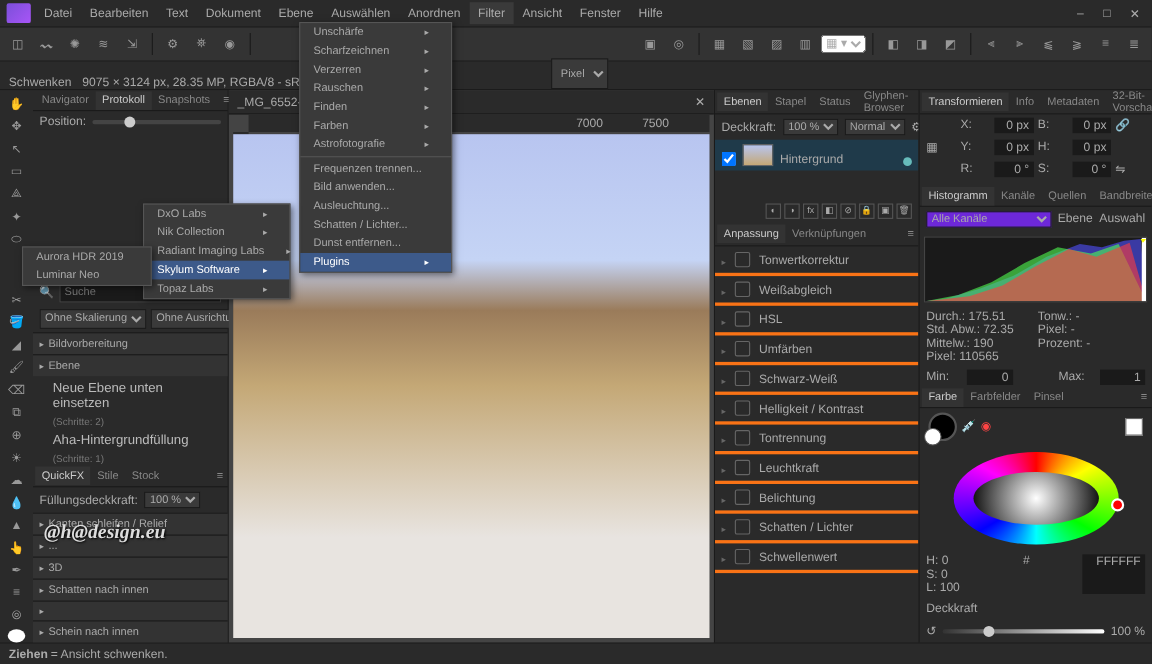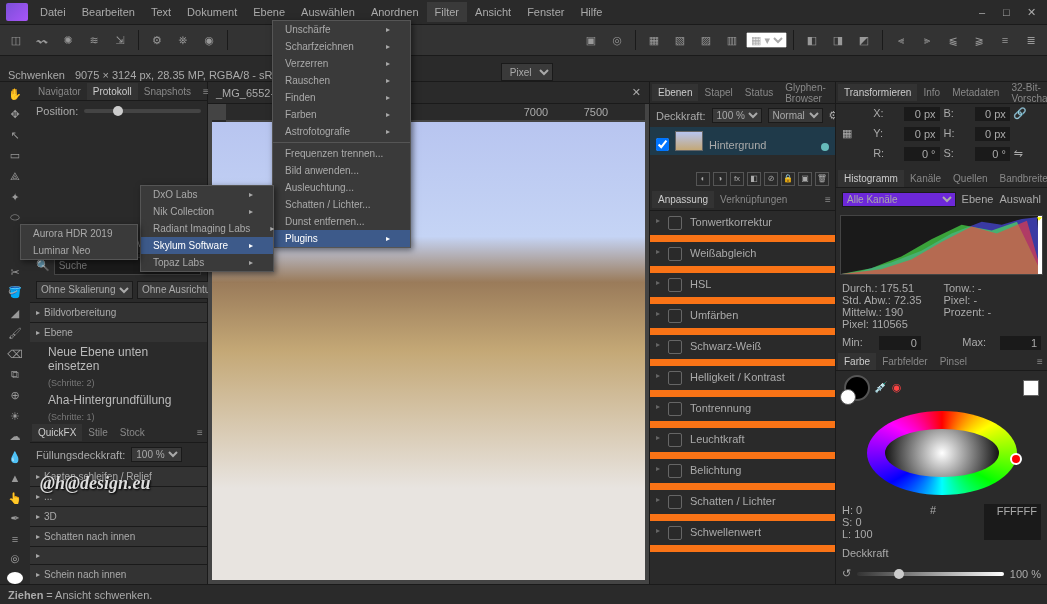--- a/index.html
+++ b/index.html
@@ -7,21 +7,21 @@
 .menubar{display:flex;align-items:center;height:24px;background:#2a2a2a;padding:0 6px;gap:0}
 .logo{width:22px;height:18px;background:linear-gradient(135deg,#7b4fd9,#a855f7);border-radius:2px;margin-right:4px}
 .menubar span{padding:4px 8px;cursor:default}
 .menubar span.active{background:#3a3a3a}
 .winbtns{margin-left:auto;display:flex;gap:8px;padding-right:6px}
 .winbtns span{width:14px;text-align:center}
 .toolbar{display:flex;align-items:center;height:32px;background:#333;border-top:1px solid #1a1a1a;border-bottom:1px solid #1a1a1a;padding:0 4px;gap:2px}
 .toolbar .tb{width:24px;height:24px;display:flex;align-items:center;justify-content:center;color:#999;border-radius:2px}
 .toolbar .sep{width:1px;height:20px;background:#1a1a1a;margin:0 4px}
 .optbar{display:flex;align-items:flex-end;height:26px;background:#2a2a2a;padding:0 8px;gap:10px;border-bottom:1px solid #1a1a1a;font-size:10px;color:#888}
-.optbar select{background:#3a3a3a;border:1px solid #1a1a1a;color:#aaa;font-size:10px;padding:1px 4px;height:18px}
+.optbar select{background:#3a3a3a;border:1px solid #1a1a1a;color:#aaa;font-size:10px;padding:1px 4px;height:28px}
 .main{display:flex;height:502px}
 .ltools{width:30px;background:#2a2a2a;display:flex;flex-direction:column;align-items:center;padding-top:4px;gap:4px}
 .ltools .lt{width:22px;height:22px;display:flex;align-items:center;justify-content:center;color:#999}
 .leftpanel{width:178px;background:#2a2a2a;border-right:1px solid #1a1a1a;display:flex;flex-direction:column}
 .tabs{display:flex;border-bottom:1px solid #1a1a1a;height:22px;align-items:center;padding:0 2px}
 .tabs span{padding:3px 6px;font-size:10px;color:#888}
 .tabs span.on{color:#ccc;background:#333}
 .tabs .mic{margin-left:auto;width:14px;text-align:center}
 .prow{display:flex;align-items:center;padding:4px 6px;gap:6px;font-size:10px}
 .slider{flex:1;height:4px;background:#444;border-radius:2px;position:relative}
@@ -39,21 +39,21 @@
 .canvasimg{flex:1;background:linear-gradient(180deg,#b8c5f0 0%,#c5d4f5 25%,#9a7b5a 35%,#c4a876 50%,#e8e4e0 80%);position:relative;margin:18px 4px 4px 4px}
 .ruler{position:absolute;background:#2a2a2a;font-size:8px;color:#777}
 .rulerh{top:22px;left:18px;right:4px;height:16px;display:flex;align-items:center}
 .rulerh span{display:inline-block;width:60px;text-align:center}
 .rulerv{top:38px;left:4px;width:14px;bottom:4px}
 .rpanel{width:186px;background:#2a2a2a;border-left:1px solid #1a1a1a;display:flex;flex-direction:column}
 .rpanel2{width:212px;background:#2a2a2a;border-left:1px solid #1a1a1a;display:flex;flex-direction:column}
 .layerrow{display:flex;align-items:flex-end;padding:4px 6px;gap:6px;background:#1f3a4a}
 .layerrow .thumb{width:28px;height:20px;background:linear-gradient(180deg,#b8c5f0,#c4a876);border:1px solid #666}
 .layerrow .dot{margin-left:auto;width:8px;height:8px;border-radius:50%;background:#6bb}
-.adjrow{display:flex;align-items:flex-start;padding:5px 6px;gap:8px;border-bottom:7px solid #f97316;font-size:10px}
+.adjrow{display:flex;align-items:flex-end;padding:5px 6px;gap:8px;border-bottom:3px solid #f97316;font-size:10px}
 .adjrow::before{content:'▸';font-size:8px;color:#666}
 .adjrow .aic{width:14px;height:14px;border:1px solid #666;border-radius:2px}
 .histo{height:105px;background:#1a1a1a;margin:4px;position:relative;overflow:hidden;border:1px solid #444}
 .histo svg{width:100%;height:100%}
 .colorwheel{width:150px;height:150px;border-radius:50%;background:conic-gradient(red,yellow,lime,cyan,blue,magenta,red);margin:6px auto;position:relative}
 .colorwheel::after{content:'';position:absolute;inset:18px;border-radius:50%;background:radial-gradient(circle,#fff,#000)}
 .colorwheel .handle{position:absolute;right:-5px;top:50%;width:12px;height:12px;border:2px solid #fff;border-radius:50%;background:red}
 .dropdown{position:absolute;background:#3a3a3a;border:1px solid #555;box-shadow:2px 2px 6px rgba(0,0,0,.5);z-index:100}
 .dropdown .mi{padding:3px 20px 3px 12px;font-size:10px;white-space:nowrap;display:flex;align-items:center}
 .dropdown .mi.arr::after{content:'▸';margin-left:auto;padding-left:20px;font-size:8px}
@@ -437,21 +437,21 @@
     <div class="mi arr">Farben</div>
     <div class="mi arr">Astrofotografie</div>
     <hr>
     <div class="mi">Frequenzen trennen...</div>
     <div class="mi">Bild anwenden...</div>
     <div class="mi">Ausleuchtung...</div>
     <div class="mi">Schatten / Lichter...</div>
     <div class="mi">Dunst entfernen...</div>
     <div class="mi arr hl">Plugins</div>
   </div>
-<div class="dropdown" style="left:140px;top:185px;width:134px" id="pmenu">
+<div class="dropdown" style="left:130px;top:185px;width:134px" id="pmenu">
     <div class="mi arr">DxO Labs</div>
     <div class="mi arr">Nik Collection</div>
     <div class="mi arr">Radiant Imaging Labs</div>
     <div class="mi arr hl">Skylum Software</div>
     <div class="mi arr">Topaz Labs</div>
   </div>
 <div class="dropdown" style="left:20px;top:224px;width:118px" id="smenu">
     <div class="mi">Aurora HDR 2019</div>
     <div class="mi">Luminar Neo</div>
   </div>

